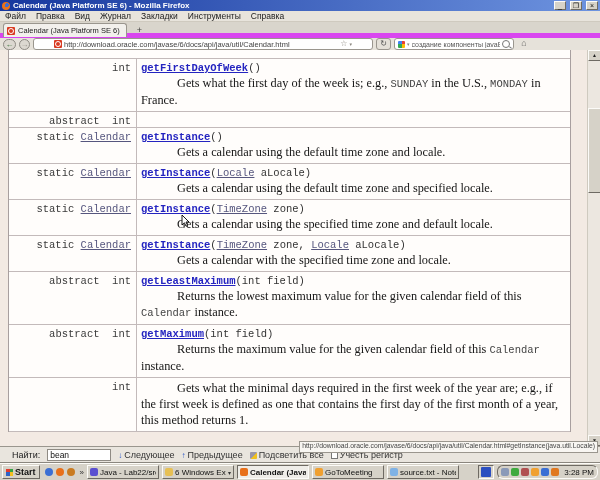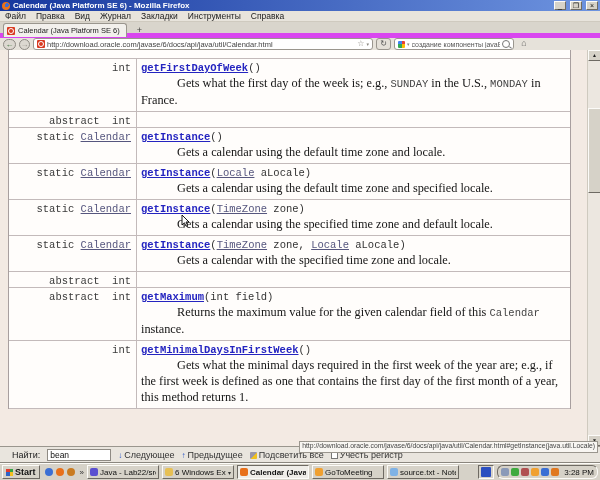--- a/index.html
+++ b/index.html
@@ -39,21 +39,21 @@
     border:1px solid transparent;}
 
   
   .navbar{height:12px;flex:0 0 12px;display:flex;align-items:center;gap:3px;
     padding:0 30px 0 3px;background:#e6e2da;}
   .nav-round{width:13px;height:11px;border-radius:6px;background:#dcd8d0;
     border:1px solid #8f8b84;font-size:8px;line-height:9px;text-align:center;
     color:#2f6a2f;box-sizing:border-box;}
   .nav-round.fwd{width:11px;color:#9a968e;}
   .urlbar{flex:1;max-width:340px;height:12px;background:#fff;border:1px solid #9a968e;
-    border-radius:3px;display:flex;align-items:center;gap:2px;padding:0 3px;
+    border-radius:3px;display:flex;align-items:center;gap:2px;padding:0 20px;
     box-sizing:border-box;overflow:hidden;}
   .url-text{font-size:7.5px;color:#444;white-space:nowrap;overflow:hidden;flex:1;}
   .star{font-size:8px;color:#8a867e;line-height:8px;}
   .caret{font-size:5px;color:#8a867e;line-height:5px;}
   .reload-btn{width:15px;height:12px;background:#e4e0d8;border:1px solid #9a968e;
     border-radius:3px;font-size:8px;line-height:10px;text-align:center;color:#555;
     box-sizing:border-box;}
   .searchbox{width:120px;height:12px;background:#fff;border:1px solid #9a968e;
     border-radius:3px;display:flex;align-items:center;gap:2px;padding:0 3px;
     box-sizing:border-box;overflow:hidden;flex:0 0 120px;}
@@ -247,32 +247,35 @@
         </div>
         <div class="doc-row">
           <div class="cell-left"><span>static </span><span class="type-link">Calendar</span></div>
           <div class="cell-right">
             <div class="sig"><span class="method-link">getInstance</span><span>(</span><span class="type-link">TimeZone</span><span> zone, </span><span class="type-link">Locale</span><span> aLocale)</span></div>
             <div class="desc"><span>Gets a calendar with the specified time zone and locale.</span></div>
           </div>
         </div>
         <div class="doc-row">
           <div class="cell-left"><span>abstract  int</span></div>
+          <div class="cell-right">
+            <div class="sig"><span class="method-link">getLeastMaximum</span><span>(int field)</span></div>
+            <div class="desc"><span>Returns the lowest maximum value for the given calendar field of this </span><span class="dcode">Calendar</span><span> instance.</span></div>
+          </div>
         </div>
         <div class="doc-row">
           <div class="cell-left"><span>abstract  int</span></div>
           <div class="cell-right">
             <div class="sig"><span class="method-link">getMaximum</span><span>(int field)</span></div>
             <div class="desc"><span>Returns the maximum value for the given calendar field of this </span><span class="dcode">Calendar</span><span> instance.</span></div>
           </div>
         </div>
         <div class="doc-row">
           <div class="cell-left"><span>int</span></div>
           <div class="cell-right">
-            <div class="sig"><span class="method-link">getMinimalDaysInFirstWeek</span><span>()</span></div>
             <div class="desc"><span>Gets what the minimal days required in the first week of the year are; e.g., if the first week is defined as one that contains the first day of the first month of a year, this method returns 1.</span></div>
           </div>
         </div>
       </div>
     <div class="scrollbar">
       <span class="sb-btn sb-up">▲</span>
       <span class="sb-thumb"></span>
       <span class="sb-btn sb-down">▼</span>
     </div>
     <svg class="cursor" width="9" height="13" viewBox="0 0 9 13">

